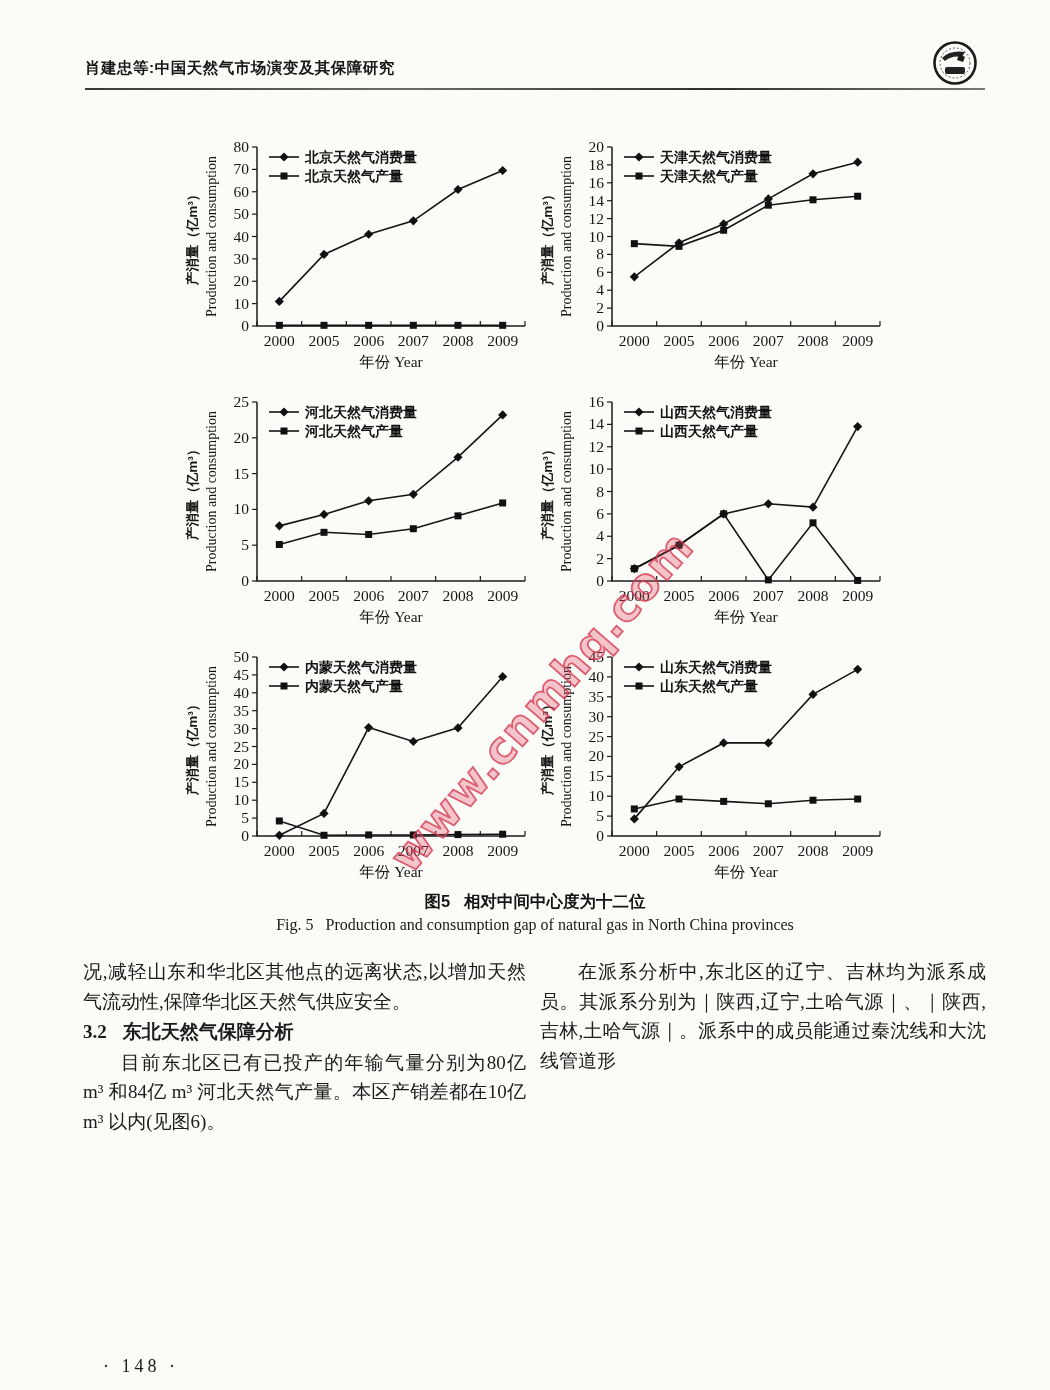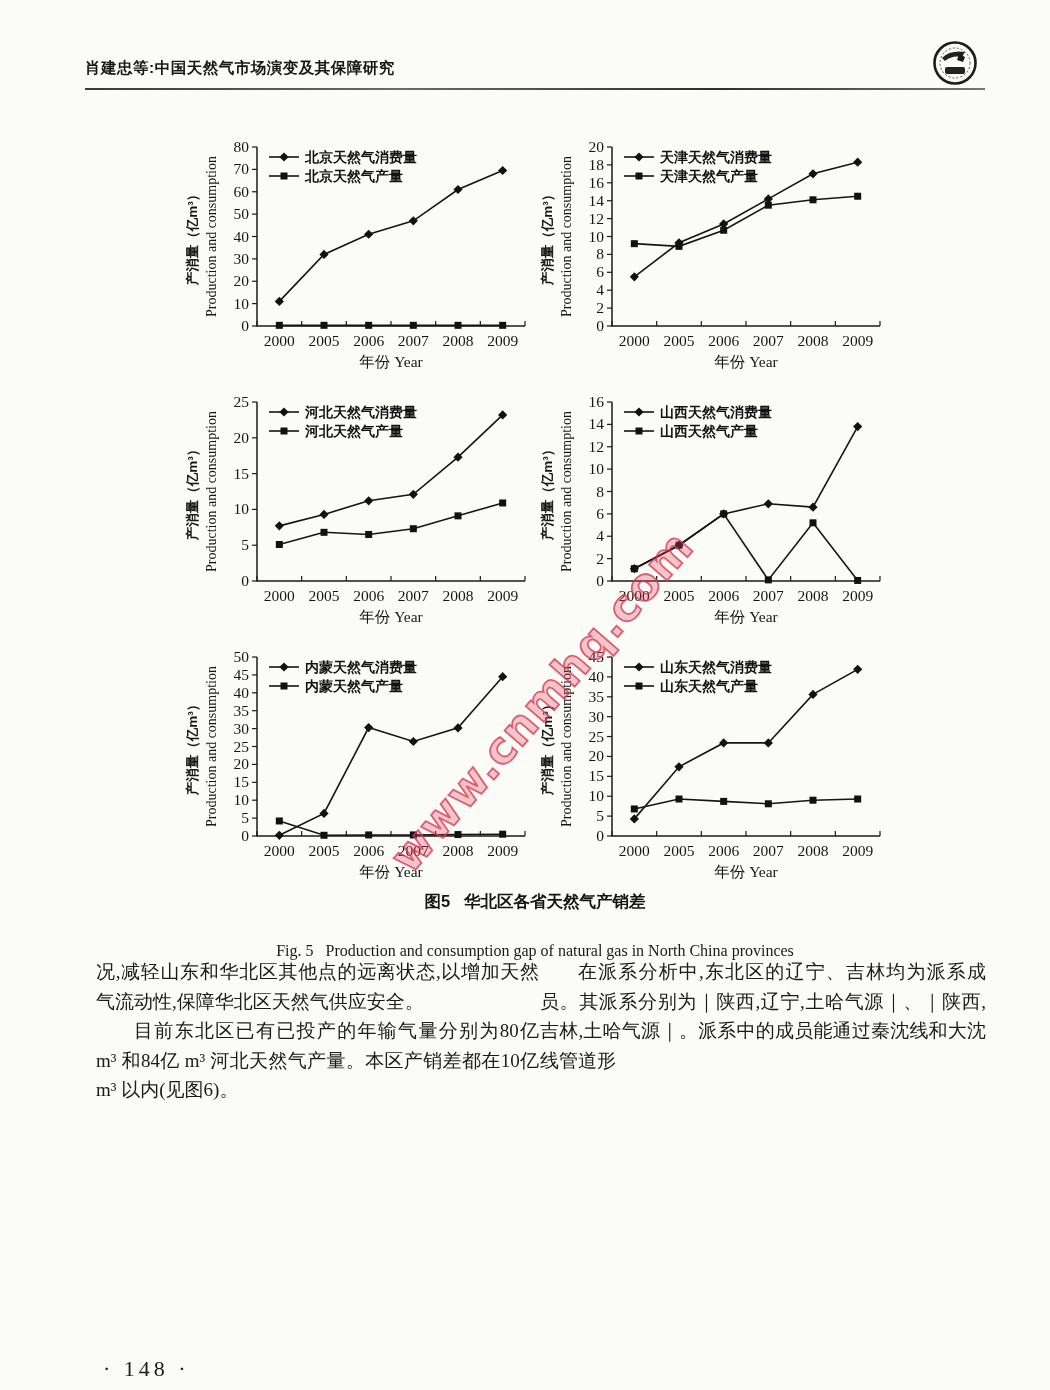--- a/index.html
+++ b/index.html
@@ -21,32 +21,32 @@
   .chart-cell svg{display:block;width:352px;height:245px;}
   .t-tick{font:15.5px "Liberation Serif",serif;fill:#161616;}
   .t-legend{font:700 14px "Liberation Sans","DejaVu Sans",sans-serif;fill:#121212;}
   .t-ylzh{font:600 13.5px "Liberation Sans","DejaVu Sans",sans-serif;fill:#161616;}
   .t-ylen{font:14px "Liberation Serif",serif;fill:#161616;}
   .t-xl{font:15.5px "Liberation Serif",serif;fill:#161616;}
   
   .cap-zh{position:absolute;left:85px;top:891px;width:900px;text-align:center;
     font-family:"Liberation Sans","DejaVu Sans",sans-serif;font-weight:700;font-size:16.5px;color:#141414;}
   .cap-zh .cap-label{margin-right:14px;}
-  .cap-en{position:absolute;left:85px;top:916px;width:900px;text-align:center;font-size:16px;color:#1a1a1a;margin-top:26px;}
+  .cap-en{position:absolute;left:85px;top:916px;width:900px;text-align:center;font-size:16px;color:#1a1a1a;}
   .cap-en .cap-label{margin-right:12px;}
   
   .col{position:absolute;top:957px;font-size:19px;line-height:29.6px;text-align:justify;}
-  .col-left{left:96px;width:443px;}
+  .col-left{left:83px;width:443px;}
   .col-right{left:540px;width:446px;}
   .col p{margin:0;text-indent:2em;}
   .col p.cont{text-indent:0;}
   .sec-heading{margin:1px 0;font-family:"Liberation Sans","DejaVu Sans",sans-serif;
     font-weight:700;font-size:19px;}
   .sec-heading .num{margin-right:16px;font-family:"Liberation Serif",serif;}
-  .page-number{position:absolute;left:103px;top:1356px;font-size:22px;letter-spacing:4px;}
+  .page-number{position:absolute;left:103px;top:1356px;font-size:18px;letter-spacing:4px;}
   
   .watermark{
     position:absolute;left:366px;top:666px;width:350px;height:70px;
     display:flex;align-items:center;justify-content:center;
     transform:rotate(-49deg);z-index:6;pointer-events:none;
     font-family:"DejaVu Sans","Liberation Sans",sans-serif;
     font-size:44px;font-weight:700;letter-spacing:1px;
     color:rgba(226,74,96,0.30);
     -webkit-text-stroke:1.8px rgba(213,58,82,0.78);
   }
@@ -421,28 +421,31 @@
         <line x1="86" y1="24" x2="116" y2="24" stroke="#151515" stroke-width="1.6"></line>
         <path d="M101,19.4 L105.6,24 L101,28.6 L96.4,24 Z" fill="#111"></path>
         <text x="122" y="29" class="t-legend">山东天然气消费量</text>
         <line x1="86" y1="43" x2="116" y2="43" stroke="#151515" stroke-width="1.6"></line>
         <rect x="97.5" y="39.5" width="7" height="7" fill="#111"></rect>
         <text x="122" y="48" class="t-legend">山东天然气产量</text>
       </svg>
     </div>
 
   <div class="cap-zh">
-    <span class="cap-label">图5</span><span>华北区各省天然气产销差</span>
+    <span class="cap-label">图5</span><span>相对中间中心度为十二位</span>
   </div>
   <div class="cap-en">
     <span class="cap-label">Fig. 5</span><span>Production and consumption gap of natural gas in North China provinces</span>
   </div>
 
   <div class="col col-left">
     <p class="cont">况,减轻山东和华北区其他点的远离状态,以增加天然气流动性,保障华北区天然气供应安全。</p>
+    <div class="sec-heading">
+      <span class="num">3.2</span><span>东北天然气保障分析</span>
+    </div>
     <p>目前东北区已有已投产的年输气量分别为80亿 m³ 和84亿 m³ 河北天然气产量。本区产销差都在10亿 m³ 以内(见图6)。</p>
   </div>
 
   <div class="col col-right">
     <p>在派系分析中,东北区的辽宁、吉林均为派系成员。其派系分别为｜陕西,辽宁,土哈气源｜、｜陕西,吉林,土哈气源｜。派系中的成员能通过秦沈线和大沈线管道形</p>
   </div>
 
   <div class="page-number">· 148 ·</div>
 
   <div class="watermark">www.cnmhq.com</div>

